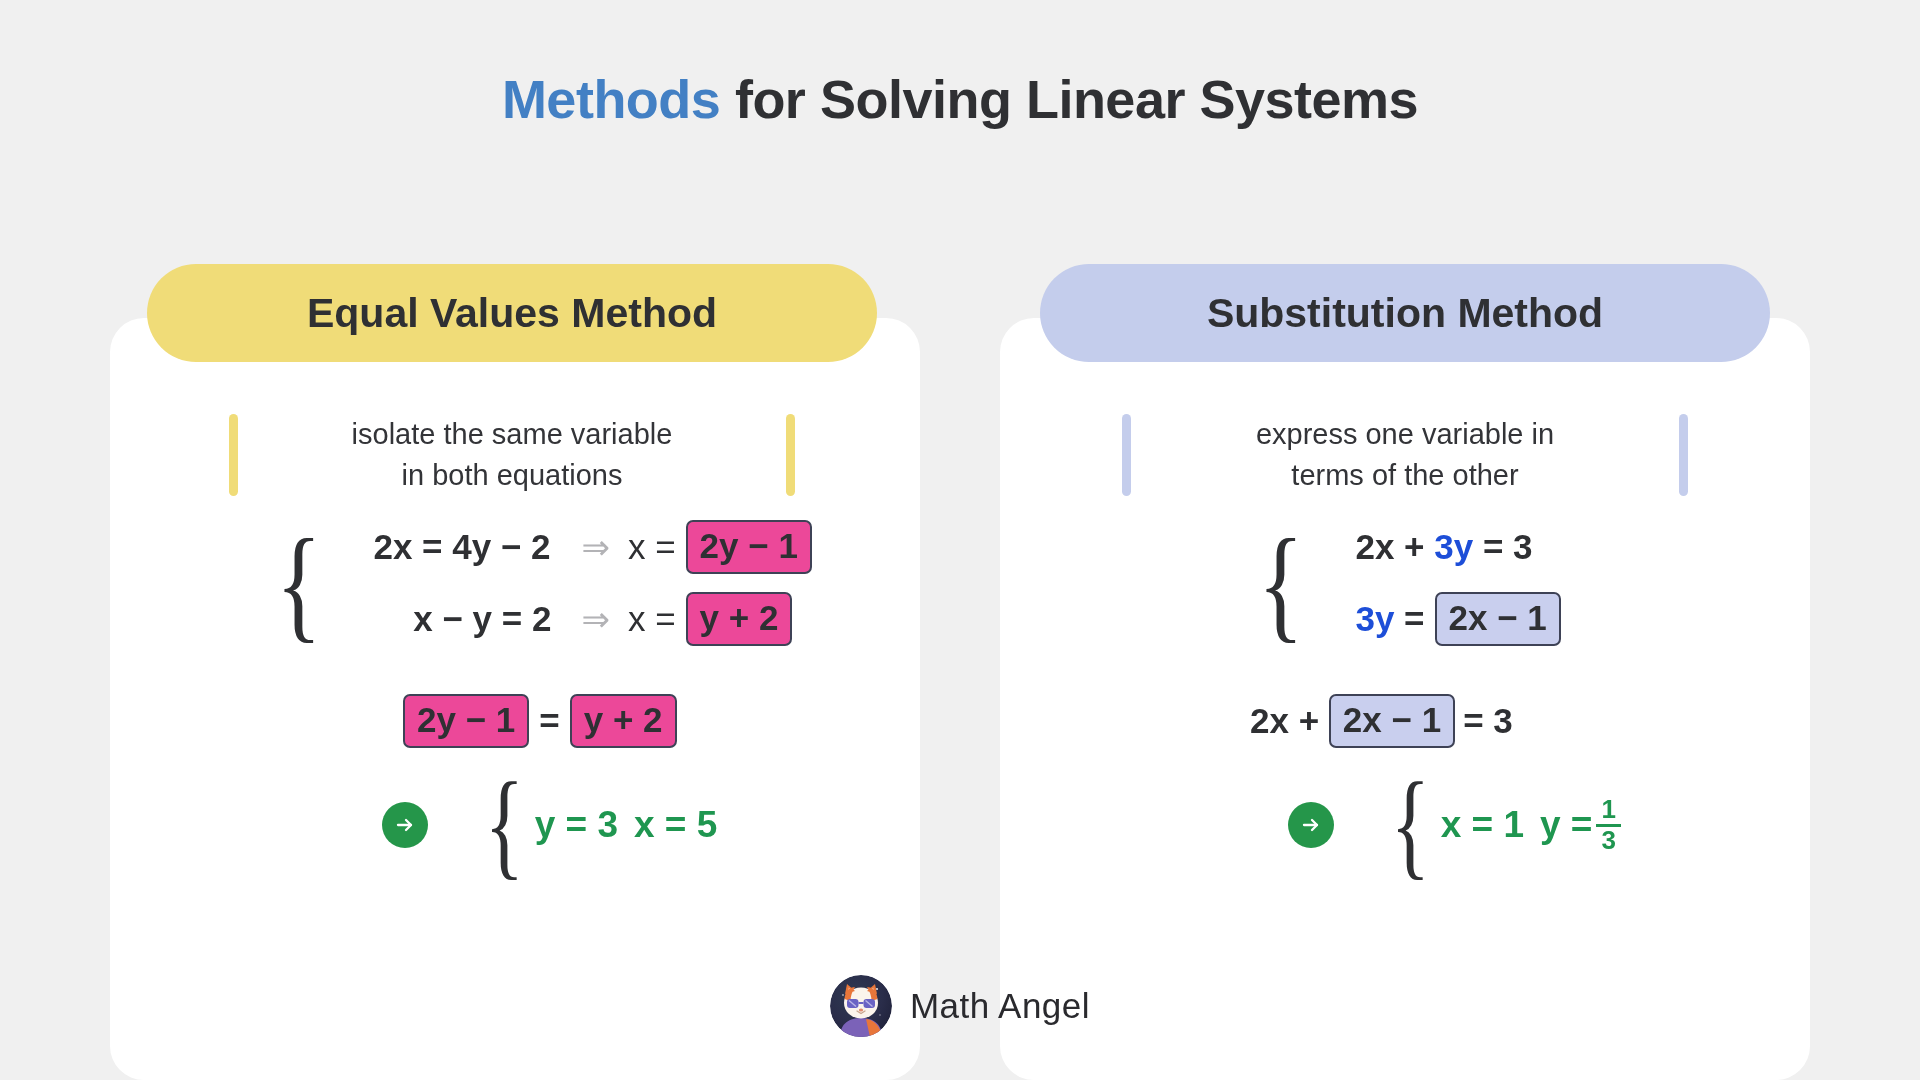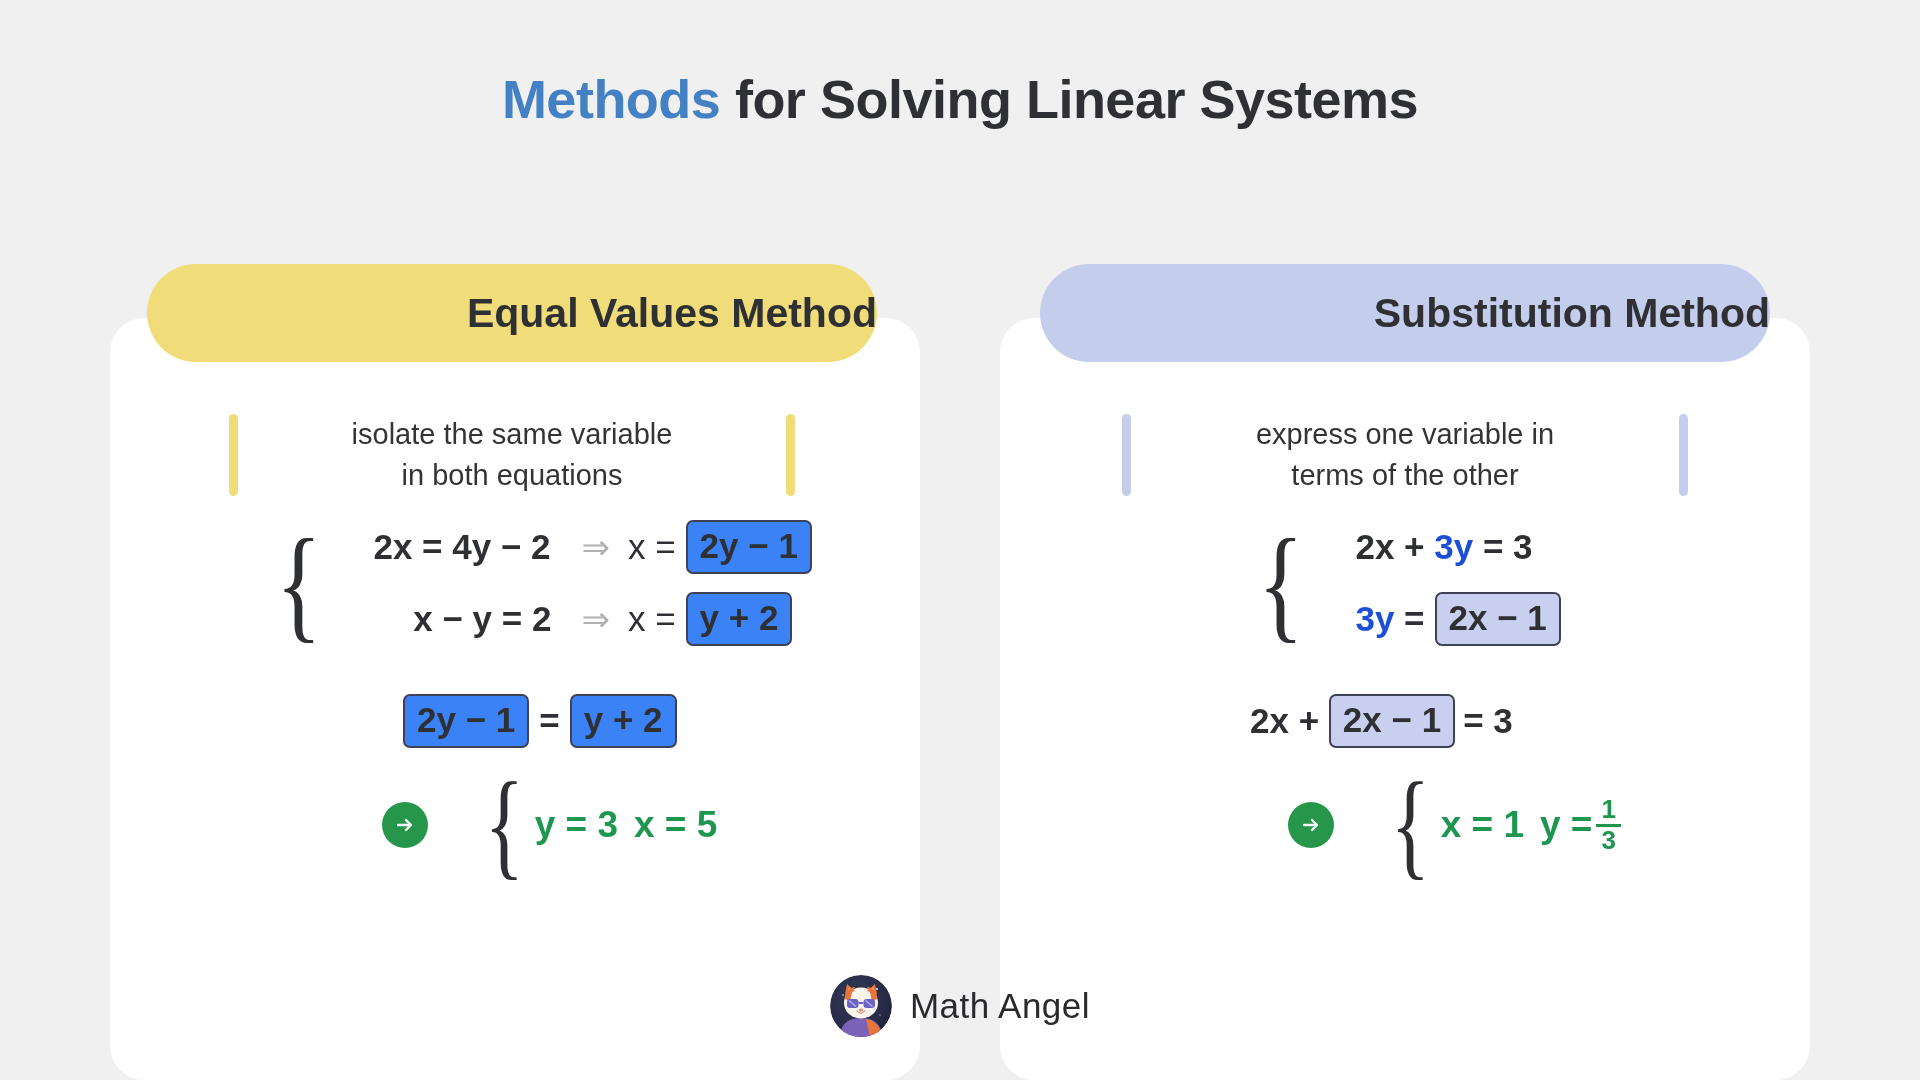--- a/index.html
+++ b/index.html
@@ -41,21 +41,21 @@
   #card-left  { left: 110px; }
   #card-right { left: 1000px; }
 
   .card-header {
     position: absolute;
     top: 264px;
     height: 98px;
     border-radius: 49px;
     display: flex;
     align-items: center;
-    justify-content: flex-end;
+    justify-content: center;
     font-size: 41px;
     font-weight: bold;
     color: #2F3033;
   }
   #header-left  { left: 147px;  width: 730px; background: #F0DC78; }
   #header-right { left: 1040px; width: 730px; background: #C4CDEC; }
 
   
   .subtitle-row {
     position: absolute;
@@ -132,21 +132,21 @@
     align-items: center;
     justify-content: center;
     border-radius: 7px;
     border: 2.5px solid #3E4256;
     padding: 4px 12px 6px 12px;
     font-size: 35px;
     font-weight: bold;
     color: #2F3033;
     box-sizing: border-box;
   }
-  .box-yellow { background: #3b82f6; }
+  .box-yellow { background: #ec4899; }
   .box-blue   { background: #C9CFEE; }
 
   .blue-term { color: #1d4ed8; }
 
   
   .combine-line {
     display: flex;
     align-items: center;
     font-size: 35px;
     white-space: pre;

